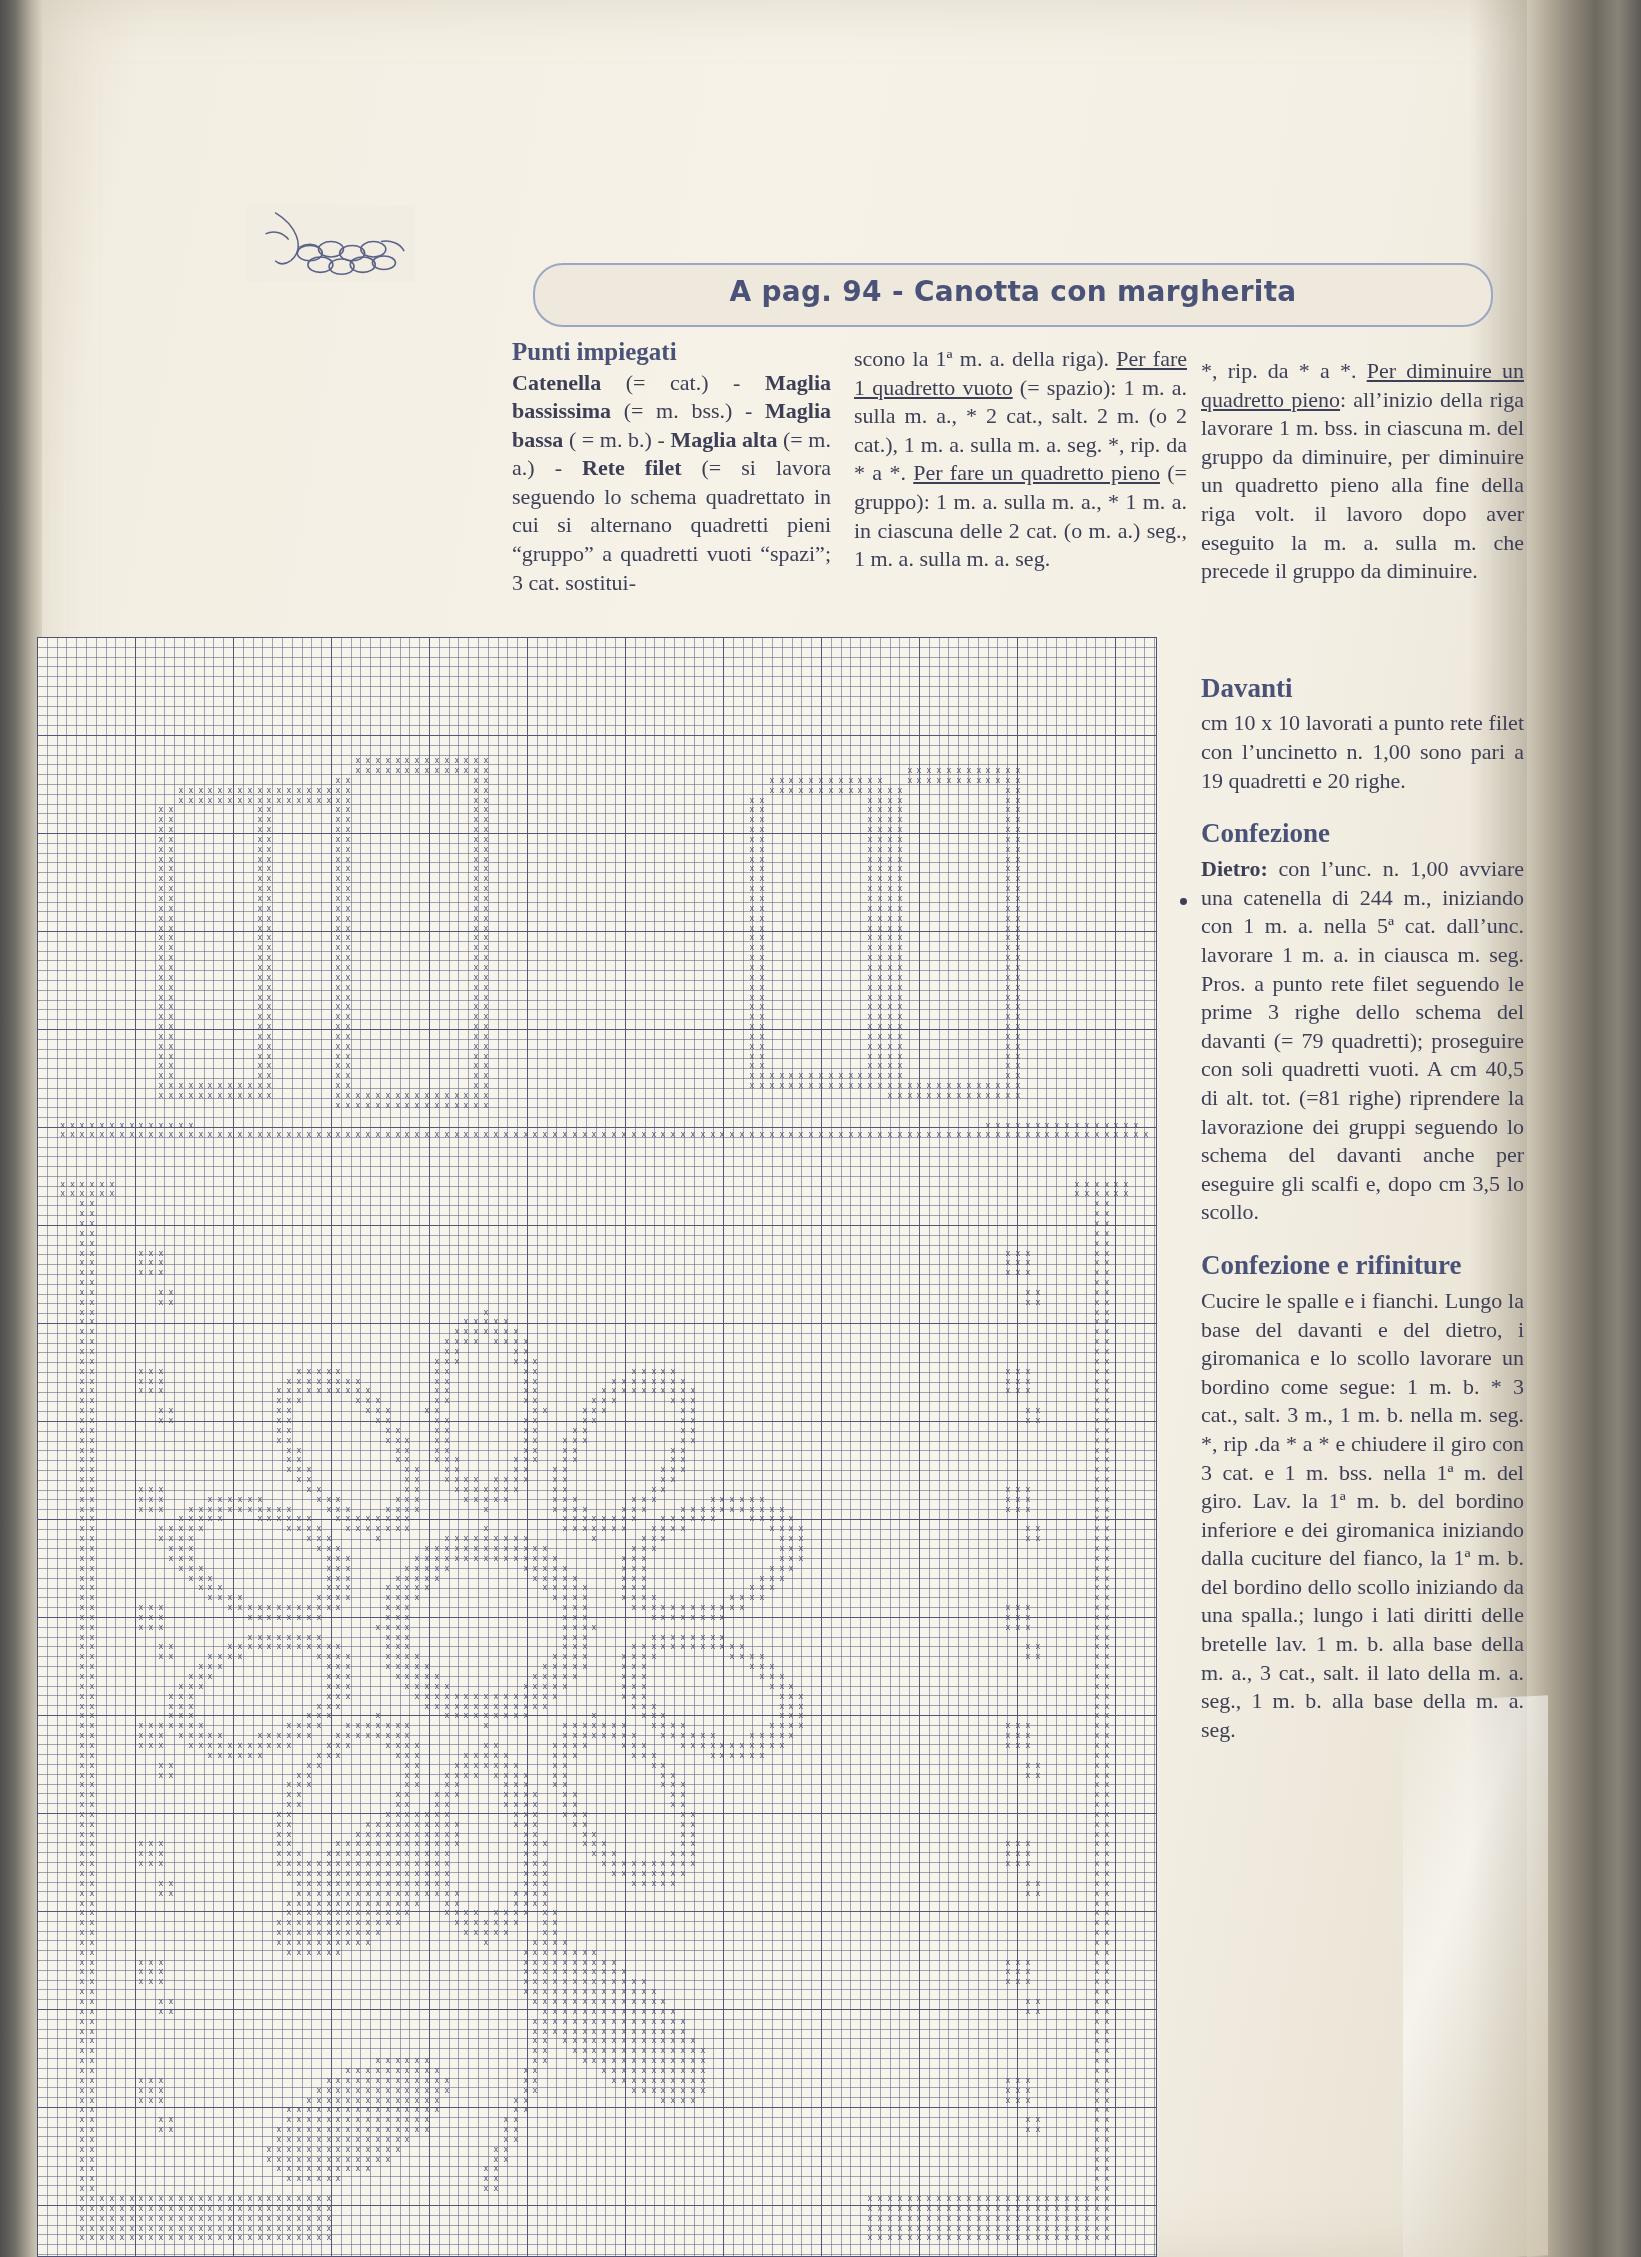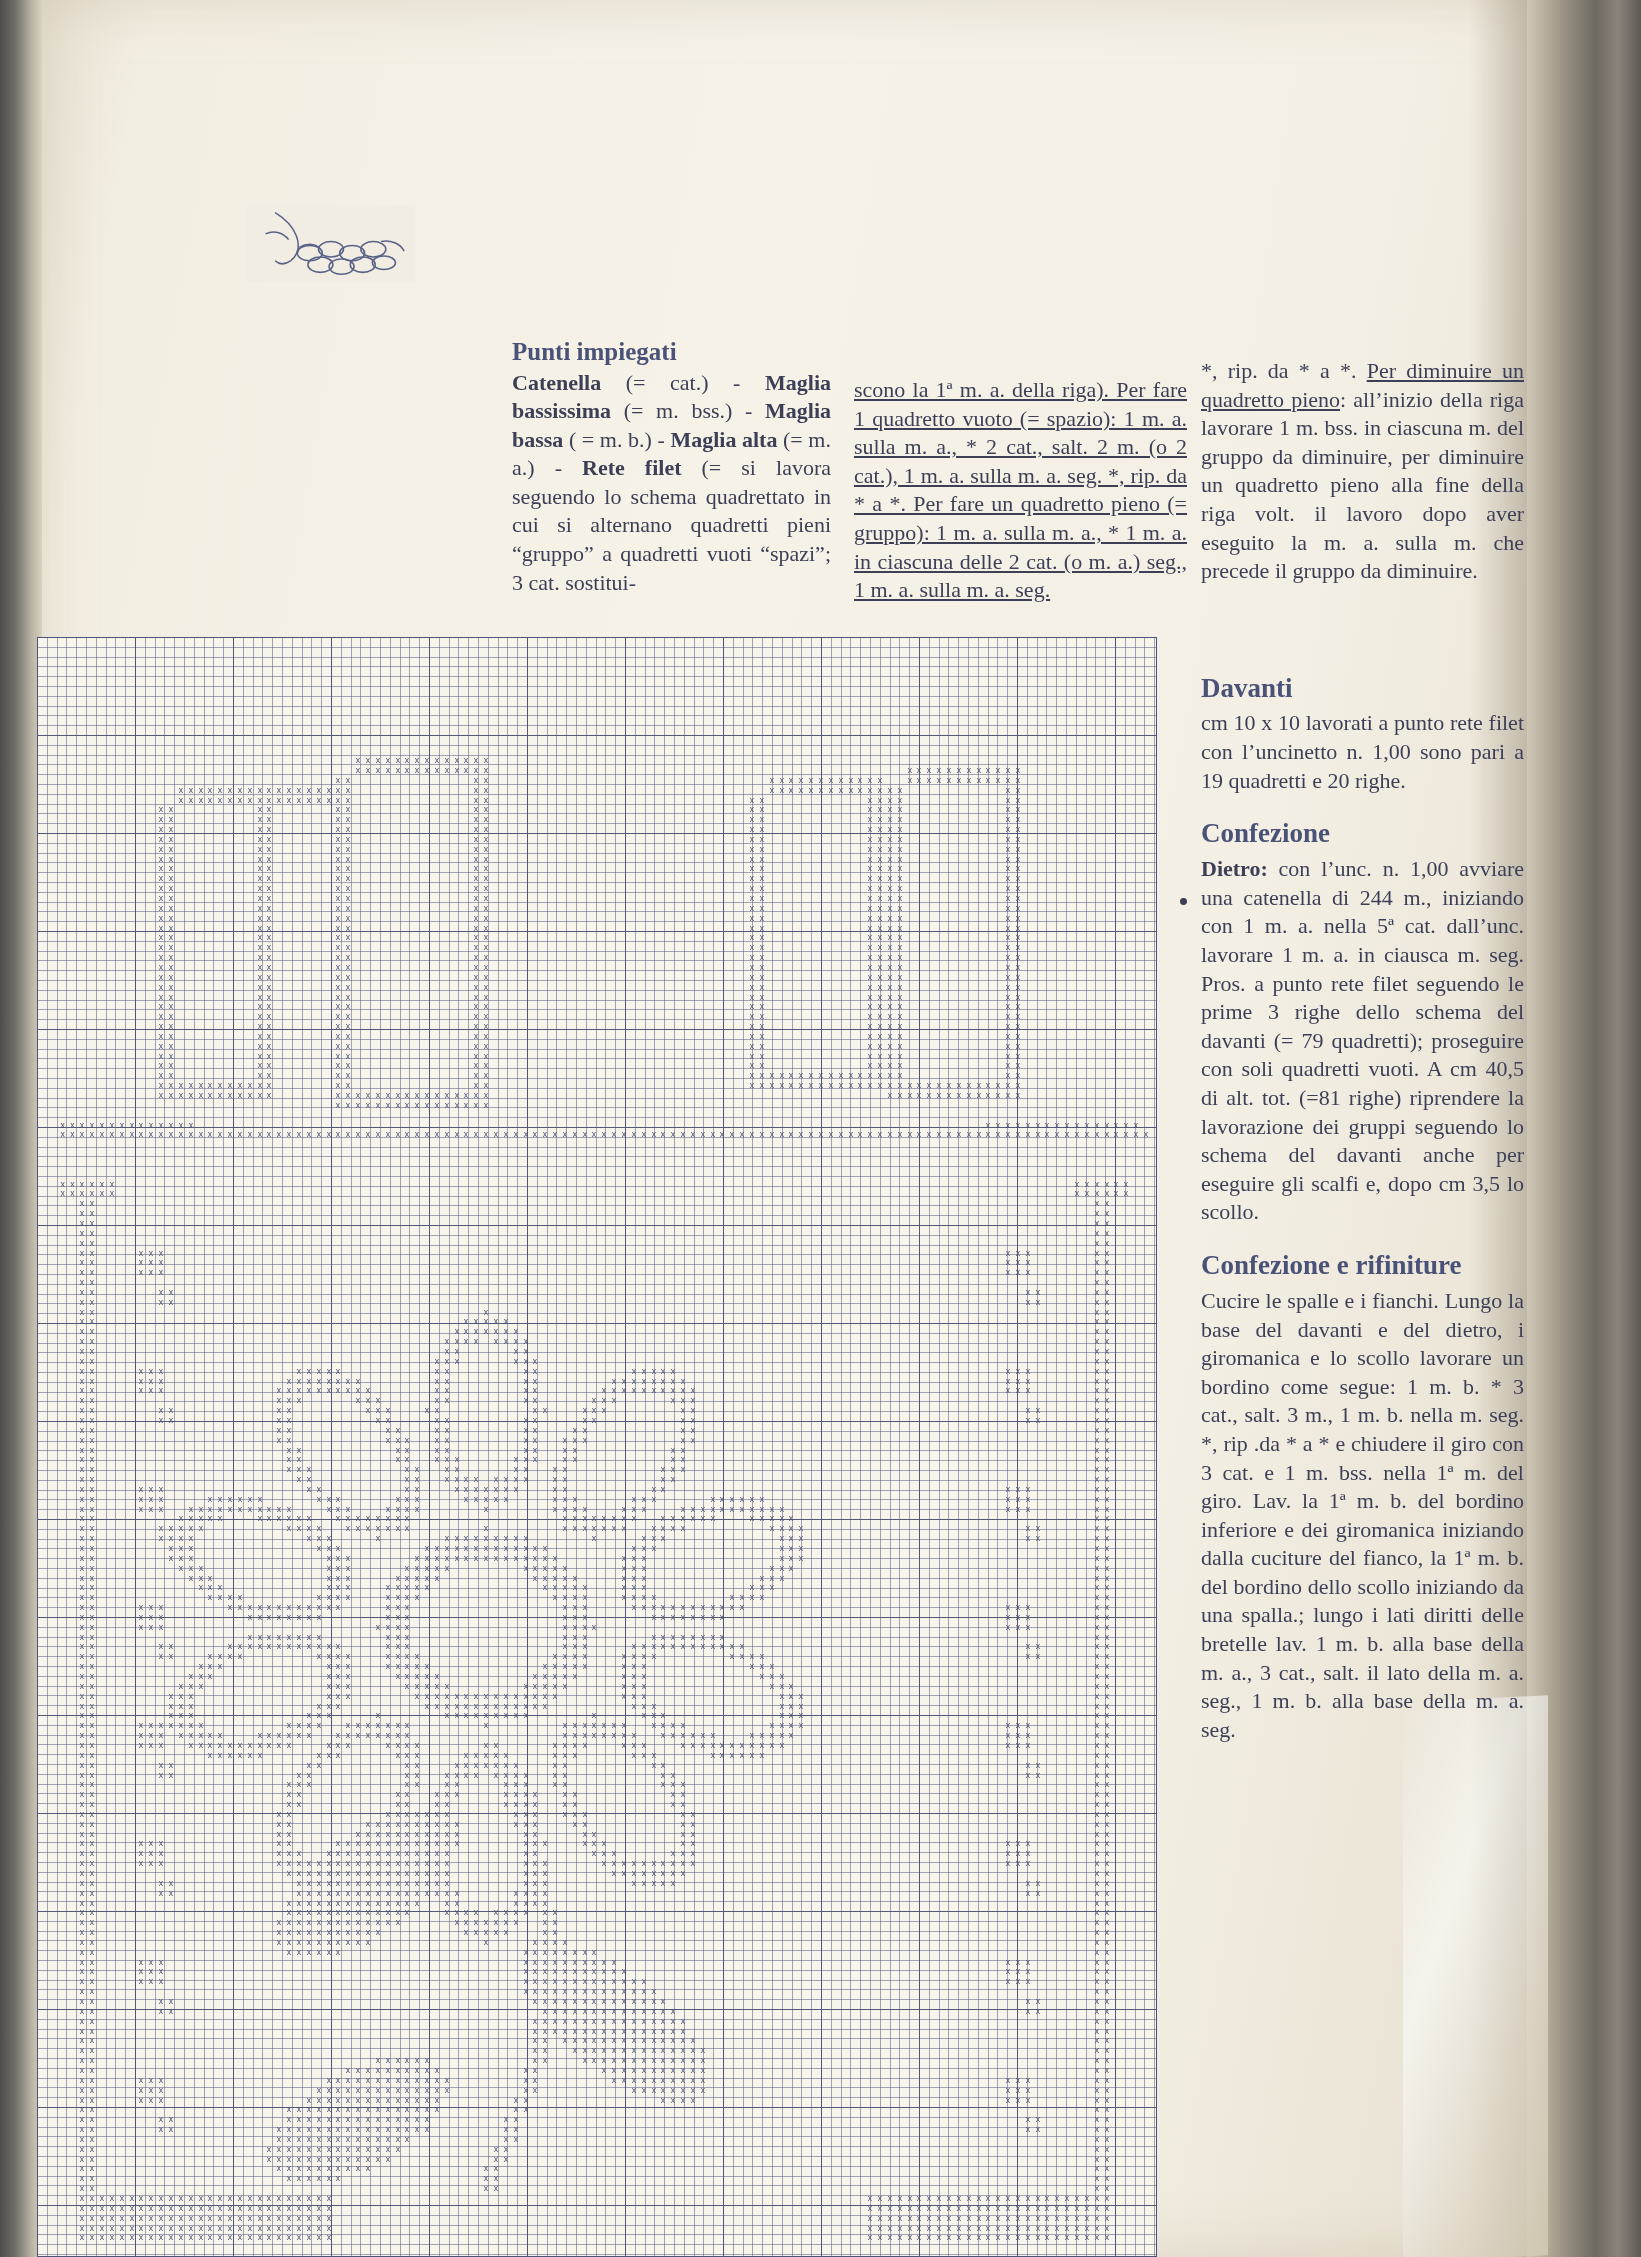--- a/index.html
+++ b/index.html
@@ -143,21 +143,21 @@
   }
 
   
   .col {
     position: absolute;
     font-size: 22px;
     line-height: 1.3;
     text-align: justify;
   }
   #col-punti { left: 512px; top: 336px; width: 319px; }
-  #col-mid   { left: 854px; top: 376px; width: 333px; text-decoration: underline; }
+  #col-mid   { left: 854px; top: 345px; width: 333px; }
   #col-right { left: 1201px; top: 357px; width: 323px; }
   #col-right2{ left: 1201px; top: 657px; width: 323px; }
 
   .col p { margin: 0 0 0 0; }
   .b { font-weight: bold; }
   .u { text-decoration: underline; }
 
   
   .chart {
     position: absolute;
@@ -237,20 +237,23 @@
         <ellipse cx="99" cy="64" rx="13" ry="8"></ellipse>
         <ellipse cx="121" cy="62" rx="13" ry="8"></ellipse>
         <ellipse cx="143" cy="60" rx="12" ry="7"></ellipse>
         <path d="M55 44 C62 40 70 40 76 44"></path>
         <path d="M140 38 C150 36 160 40 164 48"></path>
       </g>
     </svg>
   </div>
 
 
+  <div class="banner">
+    <div class="txt">A pag. 94 - Canotta con margherita</div>
+  </div>
 
 
   <div class="col" id="col-punti">
     <div class="h-blue-sm">Punti impiegati</div>
     <p><span class="b">Catenella</span><span> (= cat.) - </span><span class="b">Maglia bassissima</span><span> (= m. bss.) - </span><span class="b">Maglia bassa</span><span> ( = m. b.) - </span><span class="b">Maglia alta</span><span> (= m. a.) - </span><span class="b">Rete filet</span><span> (= si lavora seguendo lo schema quadrettato in cui si alternano quadretti pieni “gruppo” a quadretti vuoti “spazi”; 3 cat. sostitui-</span></p>
   </div>
 
   <div class="col" id="col-mid">
     <p><span>scono la 1ª m. a. della riga). </span><span class="u">Per fare 1 quadretto vuoto</span><span> (= spazio): 1 m. a. sulla m. a., * 2 cat., salt. 2 m. (o 2 cat.), 1 m. a. sulla m. a. seg. *, rip. da * a *. </span><span class="u">Per fare un quadretto pieno</span><span> (= gruppo): 1 m. a. sulla m. a., * 1 m. a. in ciascuna delle 2 cat. (o m. a.) seg., 1 m. a. sulla m. a. seg.</span></p>
   </div>

